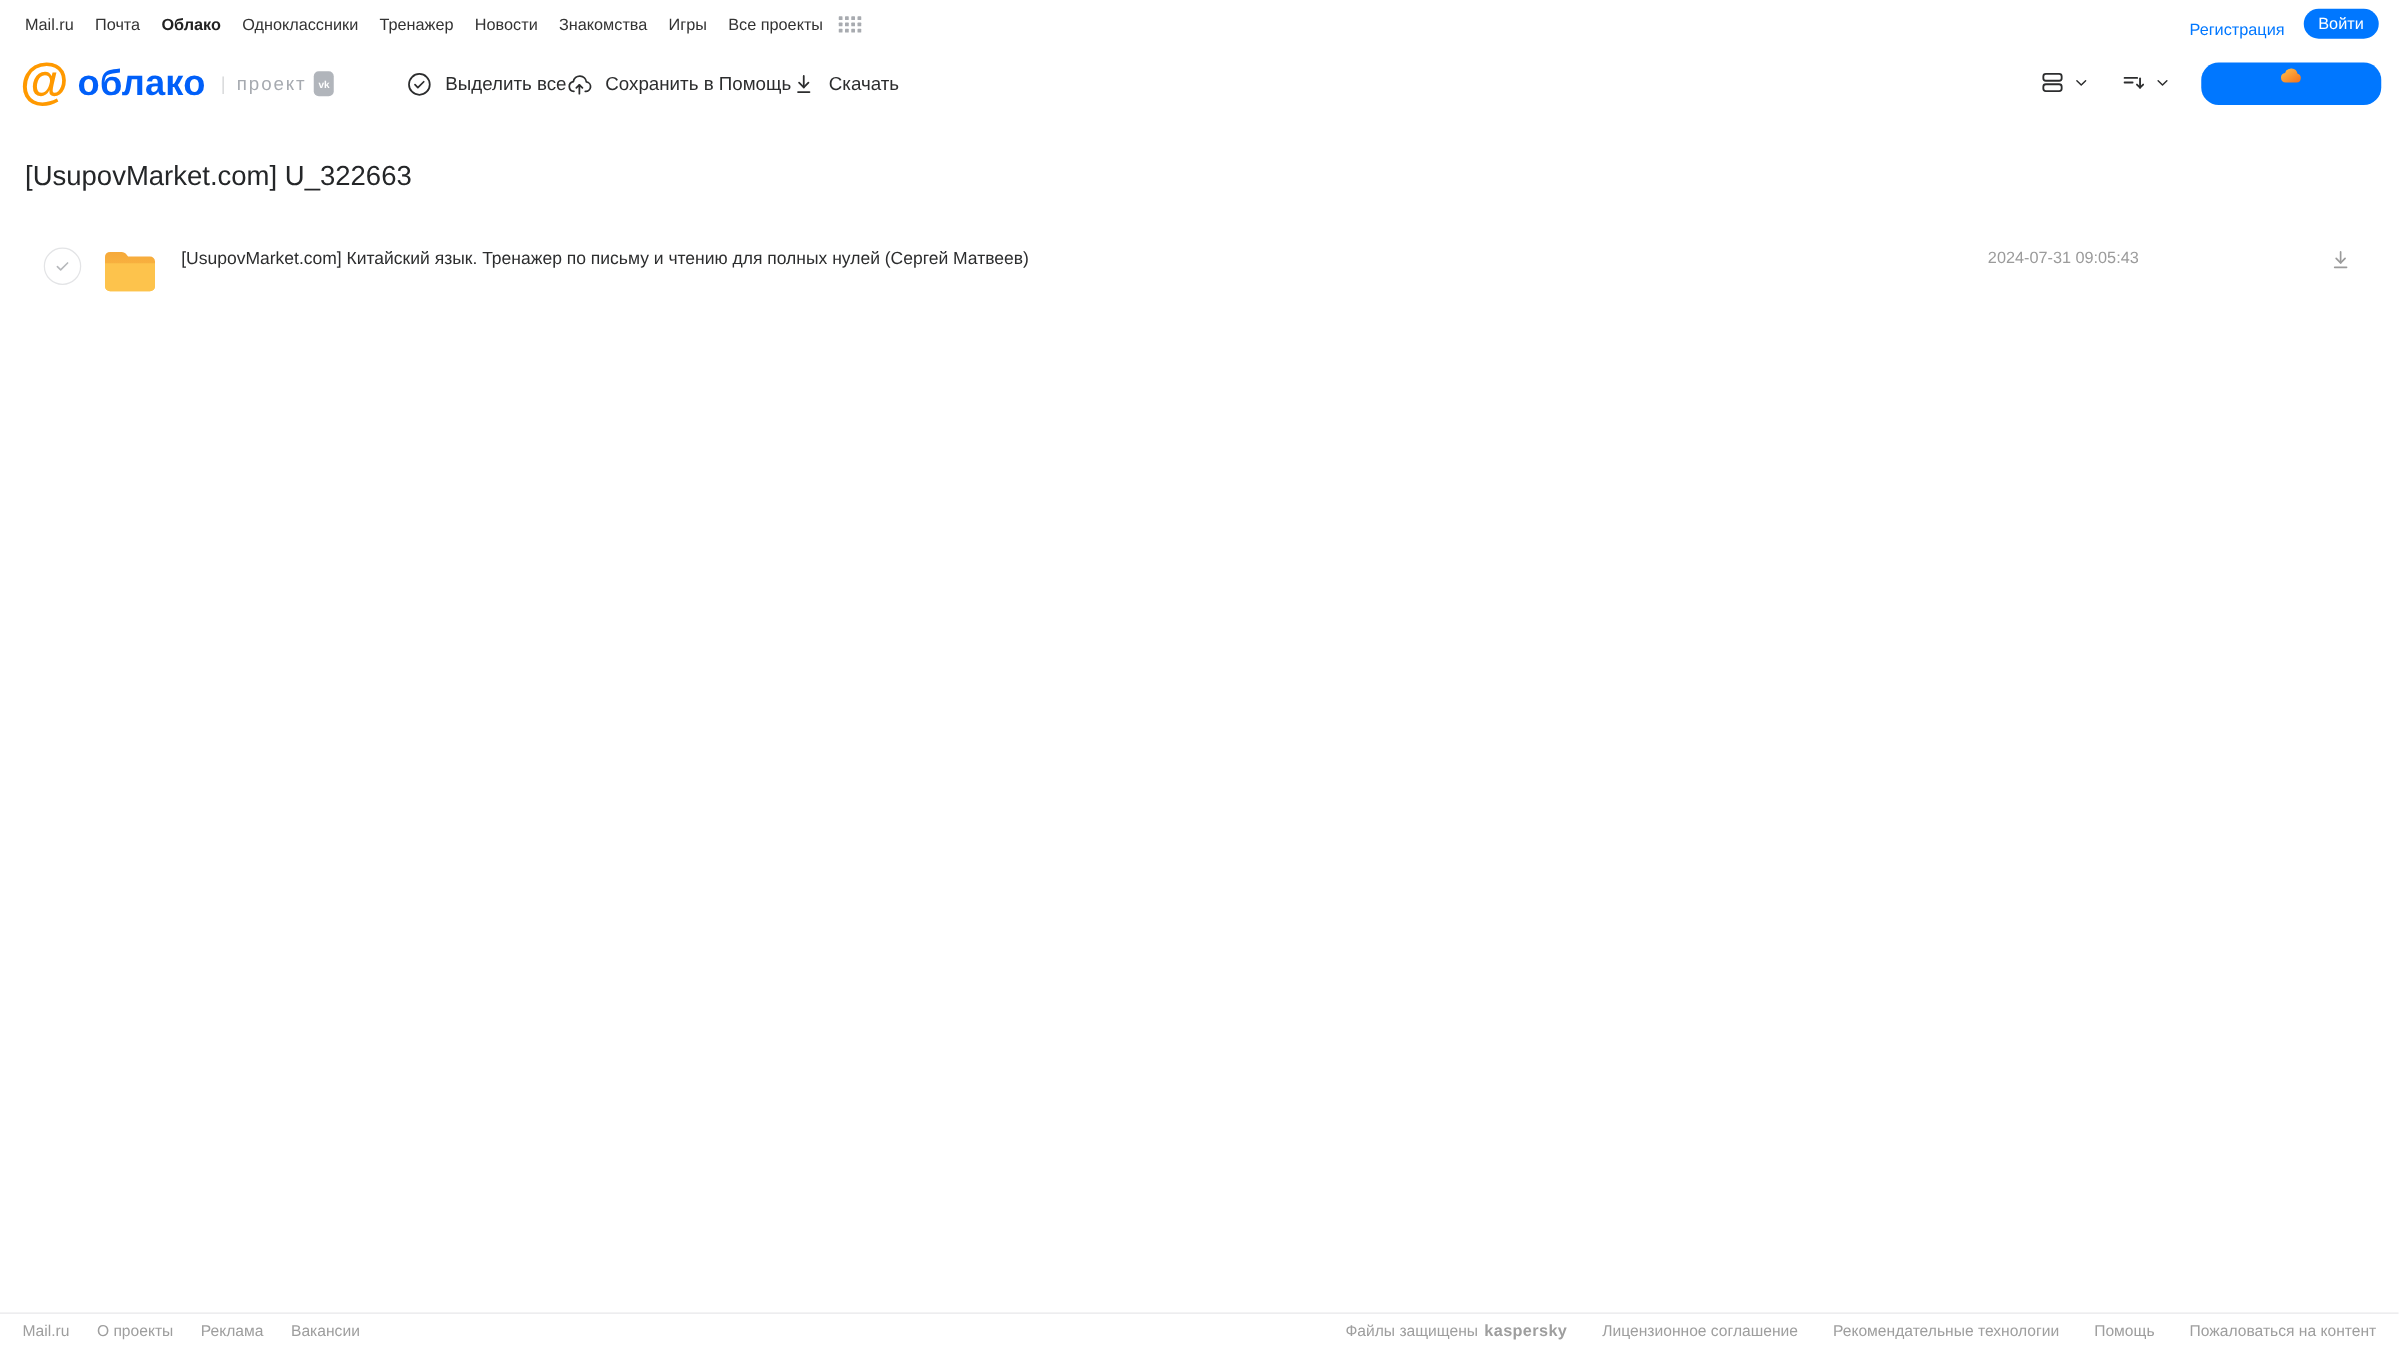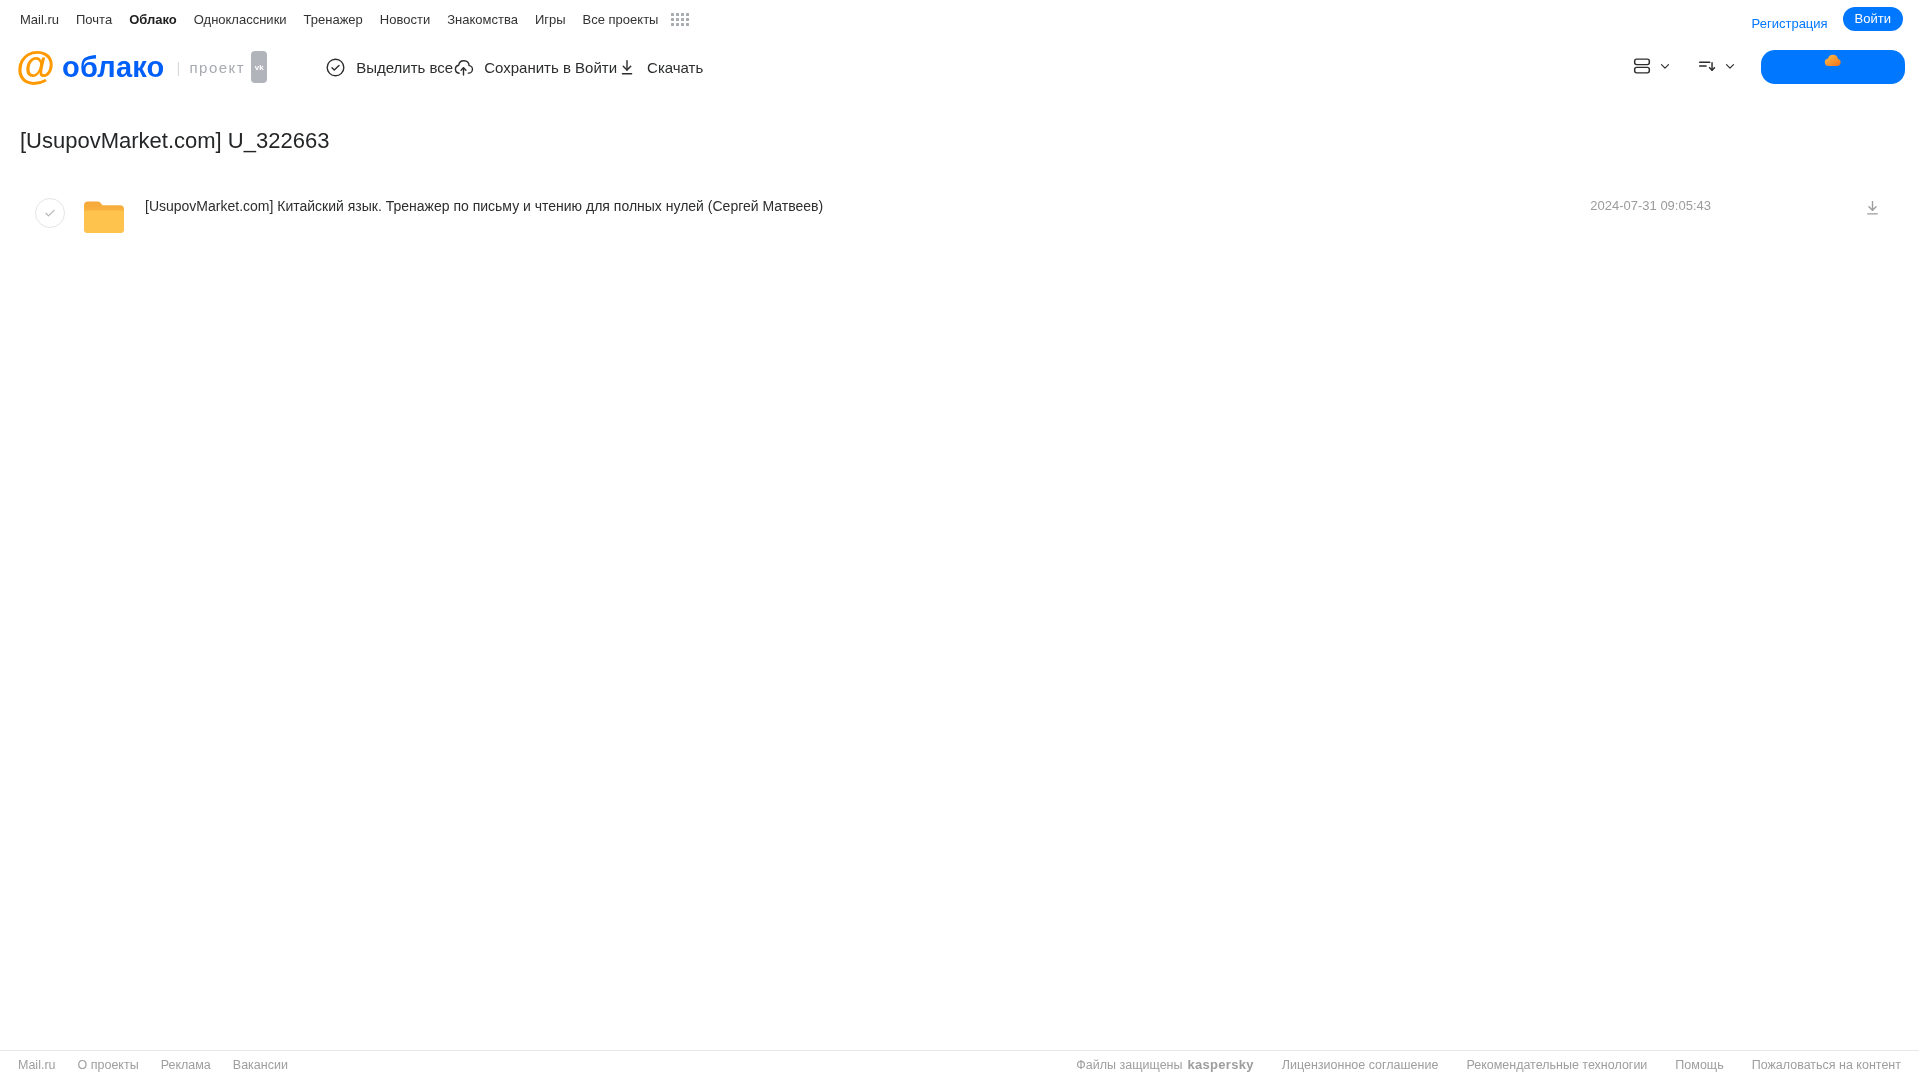--- a/index.html
+++ b/index.html
@@ -38,21 +38,21 @@
   }
 
   
   .header { display: flex; align-items: center; height: 62px; padding: 0 14px 0 16px; }
   .logo { display: flex; align-items: center; cursor: pointer; }
   .at-glyph { font-size: 40px; font-weight: 700; color: #ff9900; line-height: 0.9; margin-top: -4px; }
   .logo-text { font-size: 29px; font-weight: 700; color: #005ff9; margin-left: 7px; letter-spacing: 0.2px; }
   .logo-divider { color: #d9dadc; font-size: 15px; margin: 0 9px 0 12px; font-weight: 400; }
   .project-label { color: #a6aab0; font-size: 15px; letter-spacing: 1.5px; }
   .vk-badge {
-    width: 16px; height: 32px; border-radius: 4px; background: #b1b5bb;
+    width: 16px; height: 20px; border-radius: 4px; background: #b1b5bb;
     color: #fff; font-size: 8px; font-weight: 700;
     display: inline-flex; align-items: center; justify-content: center;
     margin-left: 6px;
   }
   .toolbar { display: flex; align-items: center; margin-left: 58px; }
   .toolbar-btn {
     display: flex; align-items: center; gap: 10px;
     background: none; border: none; color: #2c2d2e; font-size: 15px; padding: 0;
   }
   .toolbar-btn svg { display: block; }
@@ -150,21 +150,21 @@
       <span>Выделить все</span>
     </button>
     <button class="toolbar-btn">
       <span>
         <svg width="21" height="21" viewBox="0 0 24 24" fill="none" stroke="#2c2d2e" stroke-width="1.6" stroke-linecap="round" stroke-linejoin="round">
           <path d="M7 18.5a4.6 4.6 0 0 1-.5-9.1 6 6 0 0 1 11.9.4 4.2 4.2 0 0 1-1 8.6"></path>
           <path d="M12 20.5v-8"></path>
           <path d="M9.2 15.2L12 12.4l2.8 2.8"></path>
         </svg>
       </span>
-      <span>Сохранить в Войти</span>
+      <span>Сохранить в Помощь</span>
     </button>
     <button class="toolbar-btn">
       <span>
         <svg width="20" height="20" viewBox="0 0 24 24" fill="none" stroke="#2c2d2e" stroke-width="1.7" stroke-linecap="round" stroke-linejoin="round">
           <path d="M12 4.5v11"></path>
           <path d="M7.5 11l4.5 4.5L16.5 11"></path>
           <path d="M6.5 20h11"></path>
         </svg>
       </span>
       <span>Скачать</span>

